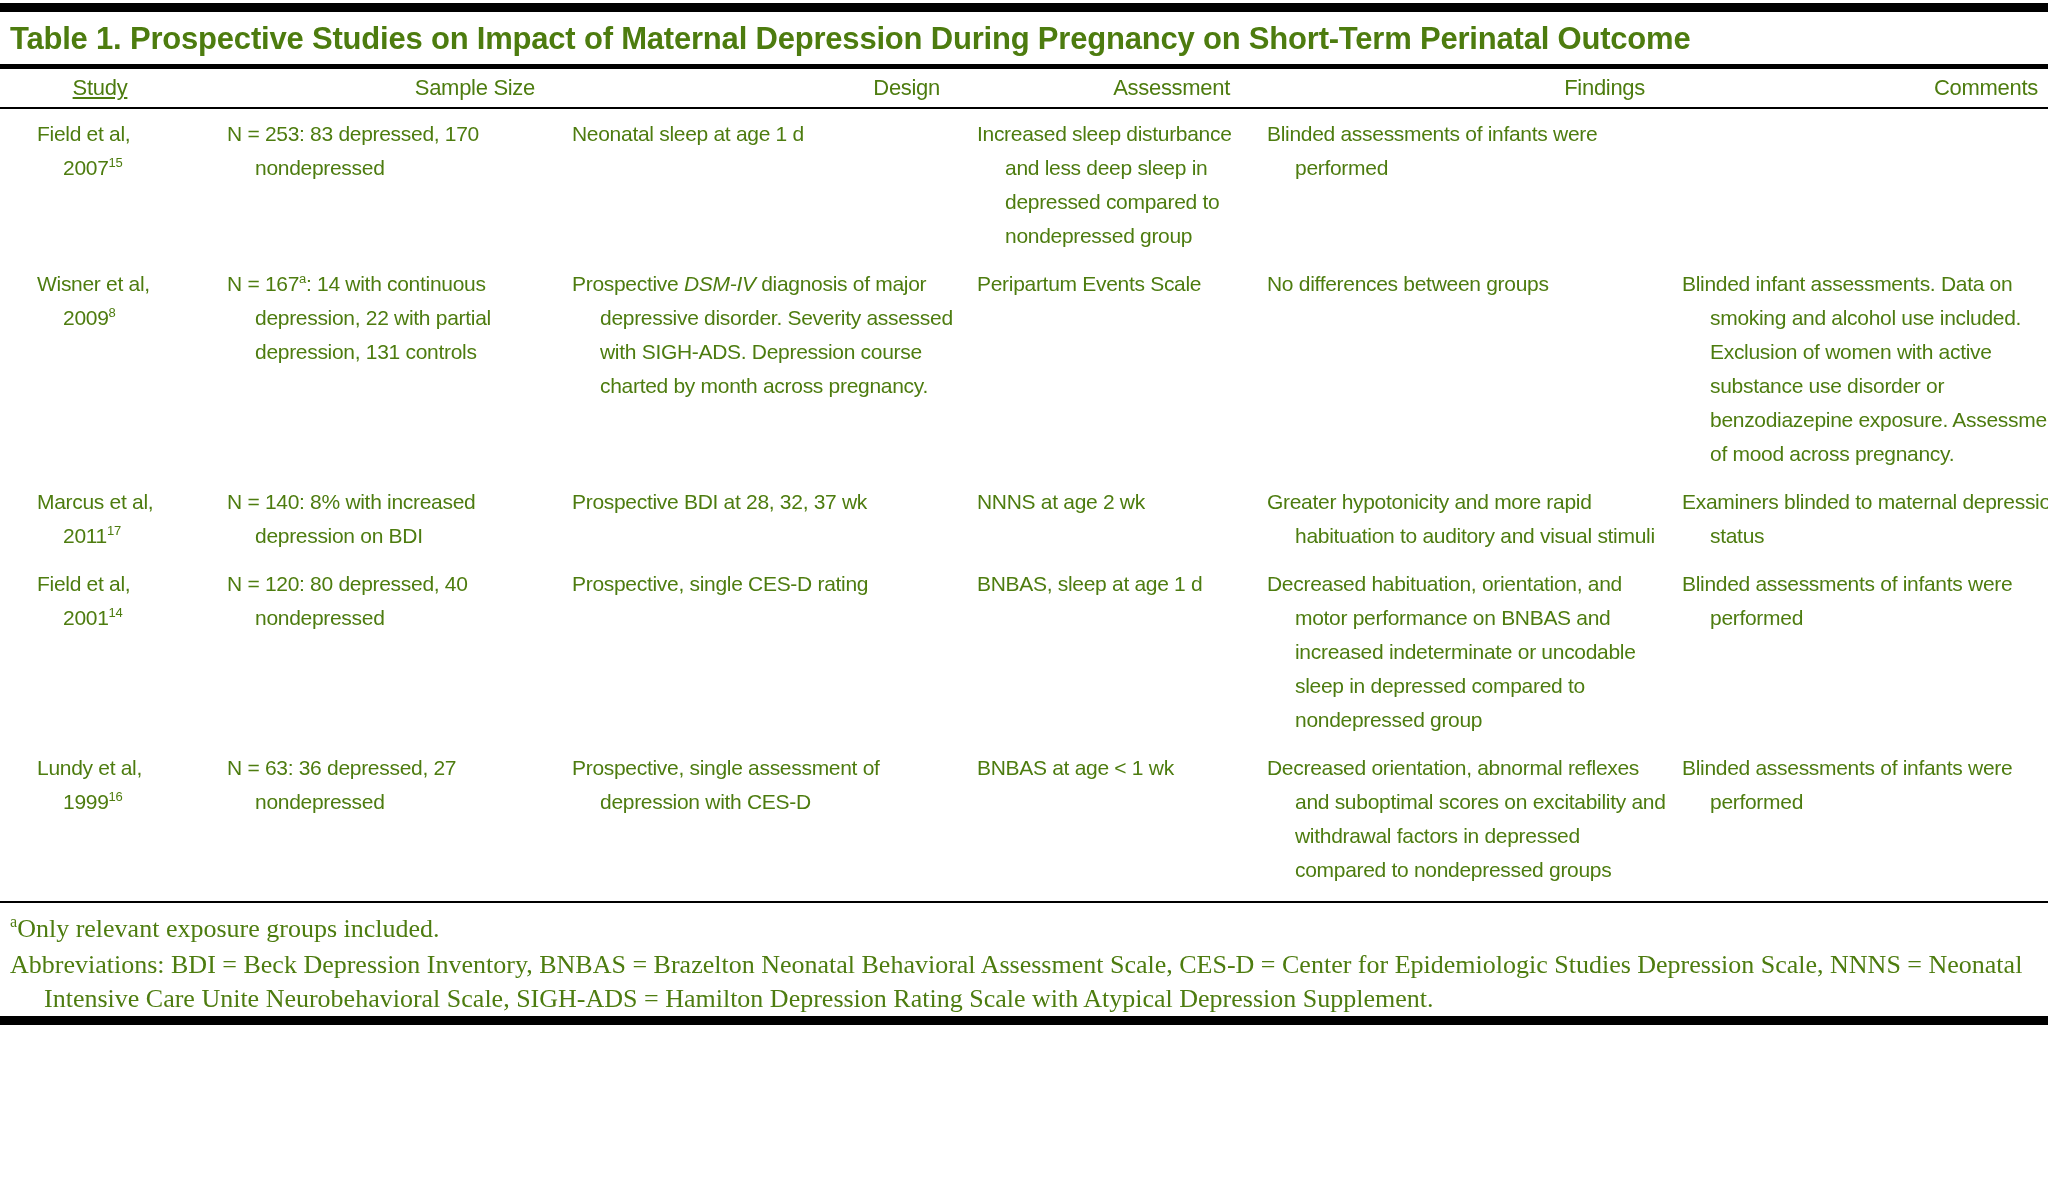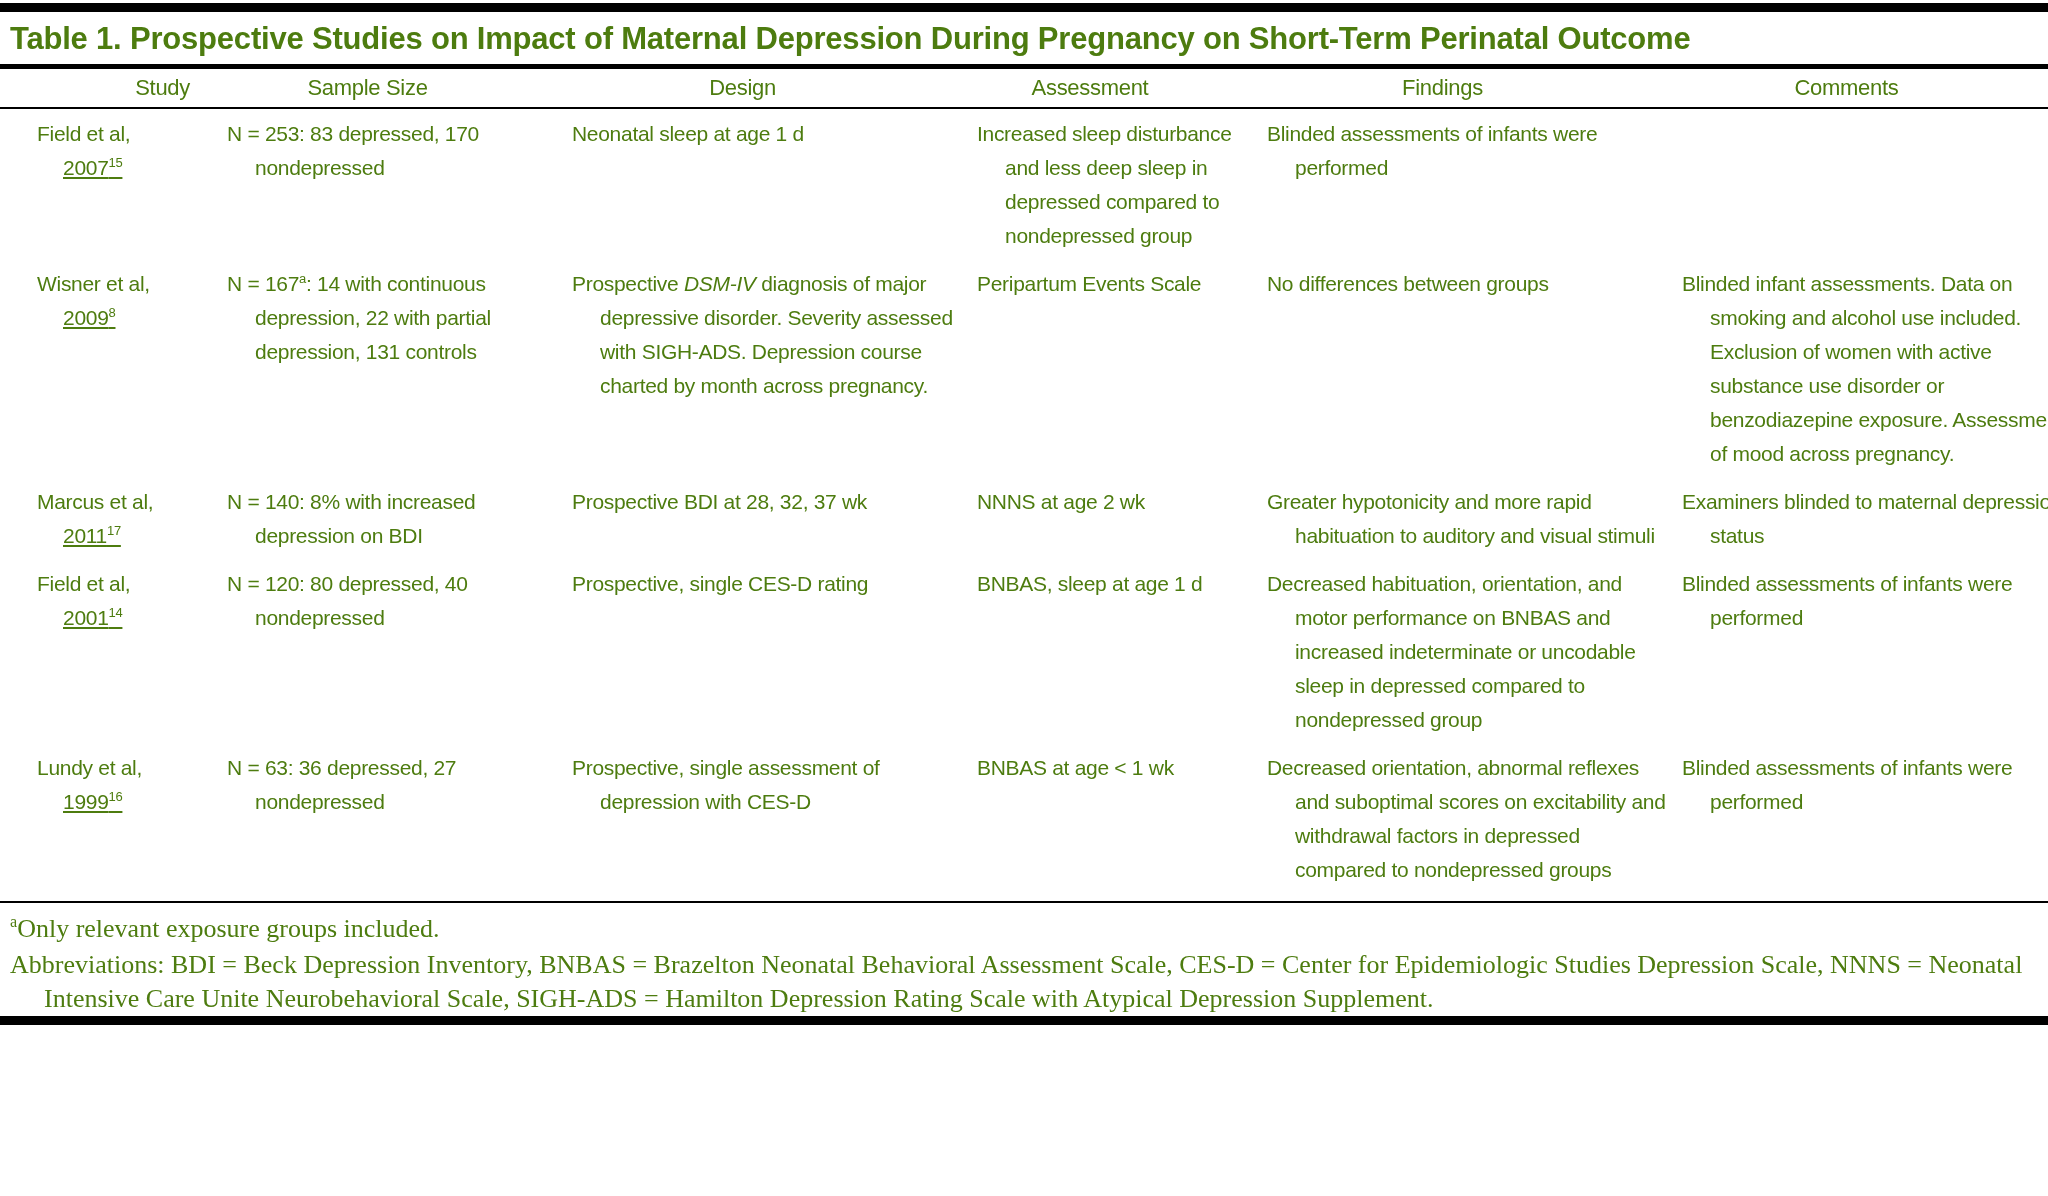--- a/index.html
+++ b/index.html
@@ -28,38 +28,38 @@
     grid-template-columns: 180px 335px 395px 280px 405px 383px;
     column-gap: 10px;
     padding: 0 10px;
     box-sizing: border-box;
   }
 
   .header-row { padding-top: 6px; padding-bottom: 6px; }
   .header-cell {
     font-size: 22px;
     letter-spacing: -0.3px;
-    text-align: center;
+    text-align: right;
   }
-  .header-cell.first { text-align: right; }
+  .header-cell.first { text-align: center; text-decoration: underline; }
 
   .body { padding-top: 8px; }
   .row { margin-bottom: 14px; padding-left: 37px; }
 
   .cell {
     font-size: 21px;
     line-height: 1.62;
     letter-spacing: -0.3px;
   }
   .hang {
     padding-left: 28px;
     text-indent: -28px;
   }
   .study-name { display: block; }
-  .study-year { display: block; padding-left: 26px; text-decoration: underline; }
+  .study-year { display: block; padding-left: 26px; }
 
   sup {
     font-size: 0.62em;
     vertical-align: super;
     line-height: 0;
   }
   i { }
 
   .footnotes {
     font-family: "Liberation Serif", serif;

